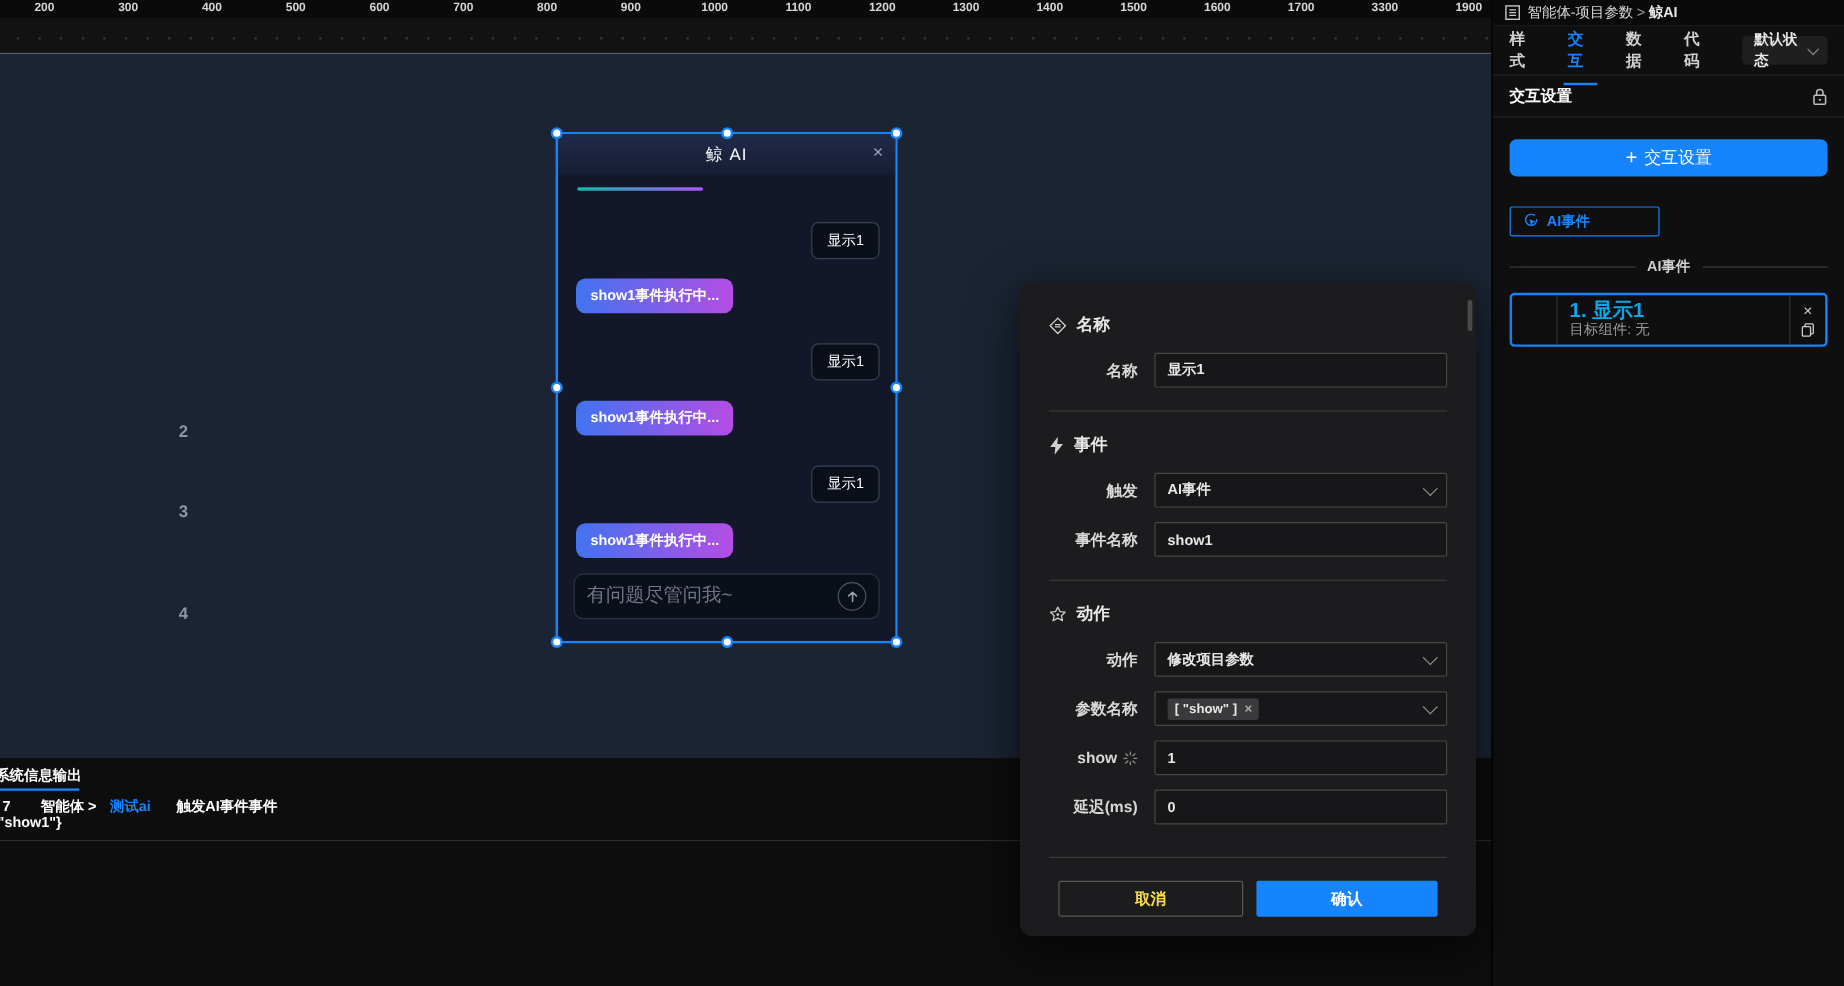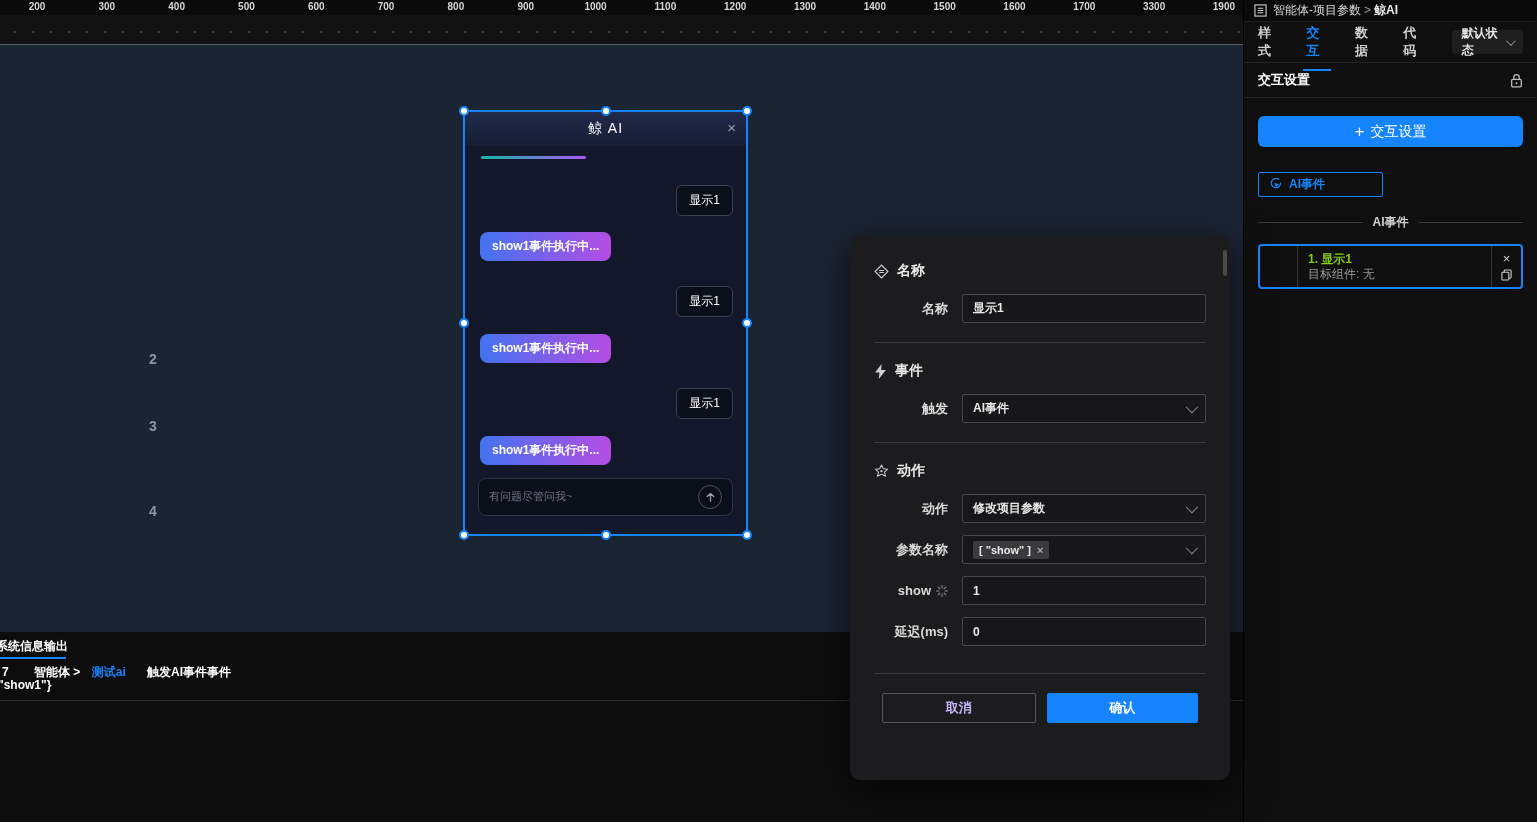--- a/index.html
+++ b/index.html
@@ -40,21 +40,21 @@
   .gline { position:absolute; left:16px; top:44px; width:105px; height:3px; border-radius:2px;
     background:linear-gradient(90deg,#14b8a6,#a855f7); }
   .msg { position:absolute; font-size:12px; color:#fff; padding:6px 12px; white-space:nowrap; }
   .msg.user { right:13px; background:#0b0f19; border:1px solid #3a4050; border-radius:6px; }
   .msg.ai { left:15px; background:linear-gradient(90deg,#4273f0,#b44de4); border-radius:8px; font-weight:bold; }
   .m0{top:73px;} .m1{top:120px;} .m2{top:174px;} .m3{top:222px;} .m4{top:276px;} .m5{top:324px;}
   .chat-inputbar { position:absolute; left:13px; right:13px; top:366px; height:38px;
     background:#0b0f1a; border:1px solid #2c3342; border-radius:8px;
     display:flex; align-items:center; padding:0 10px; }
   .chat-input { flex:1; background:transparent; border:none; outline:none;
-    color:#e5e7eb; font-size:11px; font-family:Liberation Mono, monospace; }
+    color:#e5e7eb; font-size:16px; font-family:Liberation Sans, sans-serif; }
   .chat-input::placeholder { color:#6e7787; }
   .send-btn { width:24px; height:24px; border-radius:50%; border:1.5px solid #4b5563;
     display:flex; align-items:center; justify-content:center; cursor:pointer; flex:0 0 auto; }
 
   
   .console { position:absolute; left:0; top:632px; width:1243px; height:190px; background:#0d0d0d; }
   .console-tab { position:absolute; left:-4px; top:6px; color:#fff; font-size:12px; font-weight:bold; }
   .console-underline { position:absolute; left:-4px; top:25px; width:70px; height:2px; background:#1684fc; }
   .log-line1 { position:absolute; left:2px; top:32px; font-size:12px; font-weight:bold; color:#fff; white-space:nowrap; }
   .log-line1 .pfx { margin-right:22px; }
@@ -83,21 +83,21 @@
   .sel-text { color:#e8e8e8; font-size:12px; font-weight:bold; flex:1; }
   .chev { width:9px; height:9px; border-right:1.6px solid #8a8a8a; border-bottom:1.6px solid #8a8a8a;
     transform:rotate(45deg) translateY(-2px); flex:0 0 auto; }
   .tag { background:#3a3a3d; border-radius:2px; color:#e8e8e8; font-size:11px; font-weight:bold;
     padding:3px 6px; display:flex; align-items:center; gap:6px; }
   .tag .tag-x { color:#aaa; font-size:11px; cursor:pointer; }
   .mdivider { height:1px; background:#3a3a3a; margin:19px 0 19px 0; }
   .btn-row { display:flex; gap:11px; margin-top:17px; padding:0 8px; }
   .btn { flex:1; height:30px; border-radius:2px; display:flex; align-items:center; justify-content:center;
     font-size:13px; font-weight:bold; cursor:pointer; }
-  .btn.ghost { border:1px solid #585858; color:#c4b5fd; background:transparent; }
+  .btn.ghost { border:1px solid #585858; color:#fde047; background:transparent; }
   .btn.primary { background:#1684fc; color:#fff; border:none; }
 
   
   .sidebar { position:absolute; left:1243px; top:0; width:294px; height:822px; background:#0f0f0f;
     border-left:1px solid #000; }
   .sb-header { height:22px; background:#0a0a0a; display:flex; align-items:center; gap:6px;
     padding:0 10px; border-bottom:1px solid #1d1d1d; }
   .sb-crumb { font-size:12px; color:#e8e8e8; font-weight:bold; white-space:nowrap; }
   .sb-crumb .sep { color:#9a9a9a; font-weight:normal; margin:0 3px; }
   .sb-tabs { height:40px; display:flex; align-items:center; padding:0 14px; position:relative;justify-content:flex-end; }
@@ -120,21 +120,21 @@
   .aievent-btn { margin-top:25px; width:125px; height:25px; border:1px solid #1684fc; border-radius:2px;
     display:flex; align-items:center; gap:7px; padding:0 10px; cursor:pointer; }
   .aievent-btn span { color:#1684fc; font-size:12px; font-weight:bold; }
   .group-divider { margin-top:14px; display:flex; align-items:center; gap:10px; height:22px; }
   .group-divider .line { flex:1; height:1px; background:#3a3a3a; }
   .group-divider .gd-label { color:#d0d0d0; font-size:12px; font-weight:bold; }
   .event-card { margin-top:11px; height:45px; border:2px solid #1684fc; border-radius:4px;
     background:#0f0f0f; display:flex; align-items:stretch; cursor:pointer; }
   .ec-drag { width:38px; border-right:1px solid #333; }
   .ec-main { flex:1; padding:5px 10px; display:flex; flex-direction:column; justify-content:center; }
-  .ec-title { color:#84cc16; font-size:12px; font-weight:bold; line-height:16px; }
+  .ec-title { color:#0ea5e9; font-size:17px; font-weight:bold; line-height:16px; }
   .ec-sub { color:#9a9a9a; font-size:12px; line-height:15px; }
   .ec-ops { width:30px; border-left:1px solid #333; display:flex; flex-direction:column;
     align-items:center; justify-content:space-around; padding:4px 0; }
   .ec-x { color:#d0d0d0; font-size:13px; line-height:1; cursor:pointer; }
   .icon-svg { display:block; }
 </style>
 </head>
 <body>
 
 <div class="app">
@@ -242,20 +242,26 @@
       </svg>
       <span>事件</span>
     </div>
     <div class="frow">
       <span class="flabel">触发</span>
       <div class="fctrl select">
         <span class="sel-text">AI事件</span>
         <span class="chev"></span>
       </div>
     </div>
+    <div class="frow">
+      <span class="flabel">事件名称</span>
+      <div class="fctrl">
+        <input value="show1" style="">
+      </div>
+    </div>
 
     <div class="mdivider"></div>
 
     <div class="sect-head">
       <svg class="icon-svg" width="15" height="15" viewBox="0 0 16 16">
         <path d="M8 1 L10 5 L14.5 5.5 L11.2 8.6 L12.2 13 L8 10.8 L3.8 13 L4.8 8.6 L1.5 5.5 L6 5 Z" fill="none" stroke="#cfcfcf" stroke-width="1.1" stroke-linejoin="round"></path>
         <circle cx="8" cy="7.6" r="1.2" fill="#cfcfcf"></circle>
       </svg>
       <span>动作</span>
     </div>

